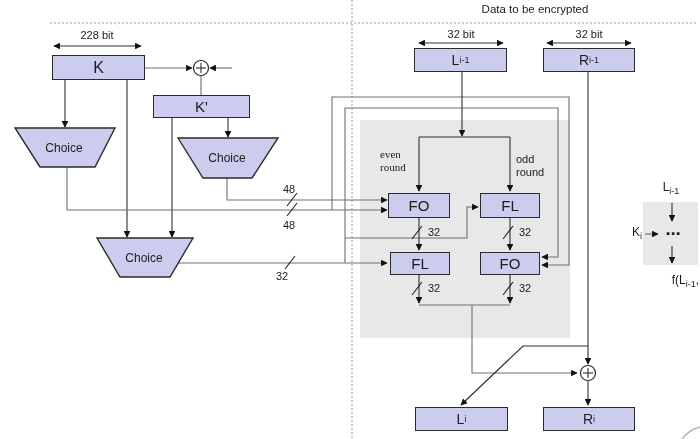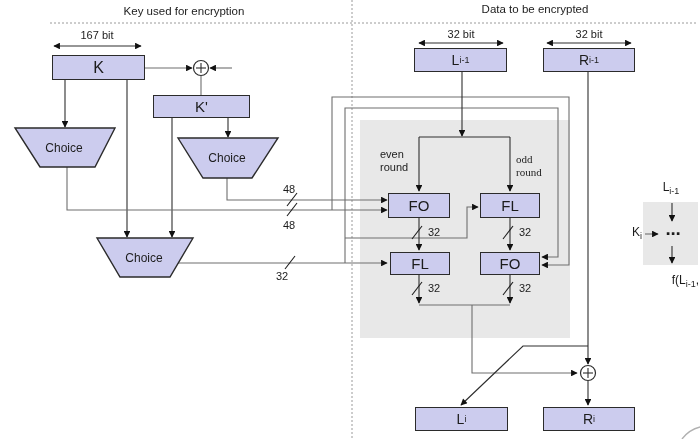--- a/index.html
+++ b/index.html
@@ -160,24 +160,23 @@
 
     <g>
       <line class="wired" x1="672" y1="203" x2="672" y2="221" marker-end="url(#arr)"></line>
       <line class="wire" x1="645" y1="234" x2="658" y2="234" marker-end="url(#arr)"></line>
       <line class="wired" x1="672" y1="246" x2="672" y2="263" marker-end="url(#arr)"></line>
     </g>
 
     <path class="arc" d="M682,439 C688,431 695,427 706,426"></path>
   </svg>
 
-  <div class="lbl ctr" style="left:184px; top:5px; font-size:11.5px;">Key used for encryption</div>
   <div class="lbl ctr" style="left:521px; top:3px; font-size:11.5px;padding-left:28px;">Data to be encrypted</div>
 
-  <div class="lbl ctr" style="left:97px; top:29px;">167 bit</div>
+  <div class="lbl ctr" style="left:97px; top:29px;">228 bit</div>
   <div class="lbl ctr" style="left:461px; top:28px;">32 bit</div>
   <div class="lbl ctr" style="left:589px; top:28px;">32 bit</div>
 
   <div class="box" style="left:52px; top:55px; width:93px; height:25px; font-size:16px;">
       <span>K</span>
     </div>
   <div class="box" style="left:153px; top:95px; width:97px; height:23px; font-size:15px;">
       <span>K'</span>
     </div>
 
@@ -191,25 +190,25 @@
 
   <div class="box" style="left:414px; top:48px; width:93px; height:24px;">
       <span>L</span>
       <sub>i-1</sub>
     </div>
   <div class="box" style="left:543px; top:48px; width:92px; height:24px;">
       <span>R</span>
       <sub>i-1</sub>
     </div>
 
-  <div class="lbl" style="left:380px; top:148px;">
+  <div class="lbl" style="left:380px; top:148px;font-family:Liberation Serif, serif;">
     <div>even</div>
     <div>round</div>
   </div>
-  <div class="lbl" style="left:516px; top:153px;font-family:Liberation Serif, serif;">
+  <div class="lbl" style="left:516px; top:153px;">
     <div>odd</div>
     <div>round</div>
   </div>
 
   <div class="box" style="left:388px; top:193px; width:62px; height:25px; font-size:15px;">
       <span>FO</span>
     </div>
   <div class="box" style="left:480px; top:193px; width:60px; height:25px; font-size:15px;">
       <span>FL</span>
     </div>

